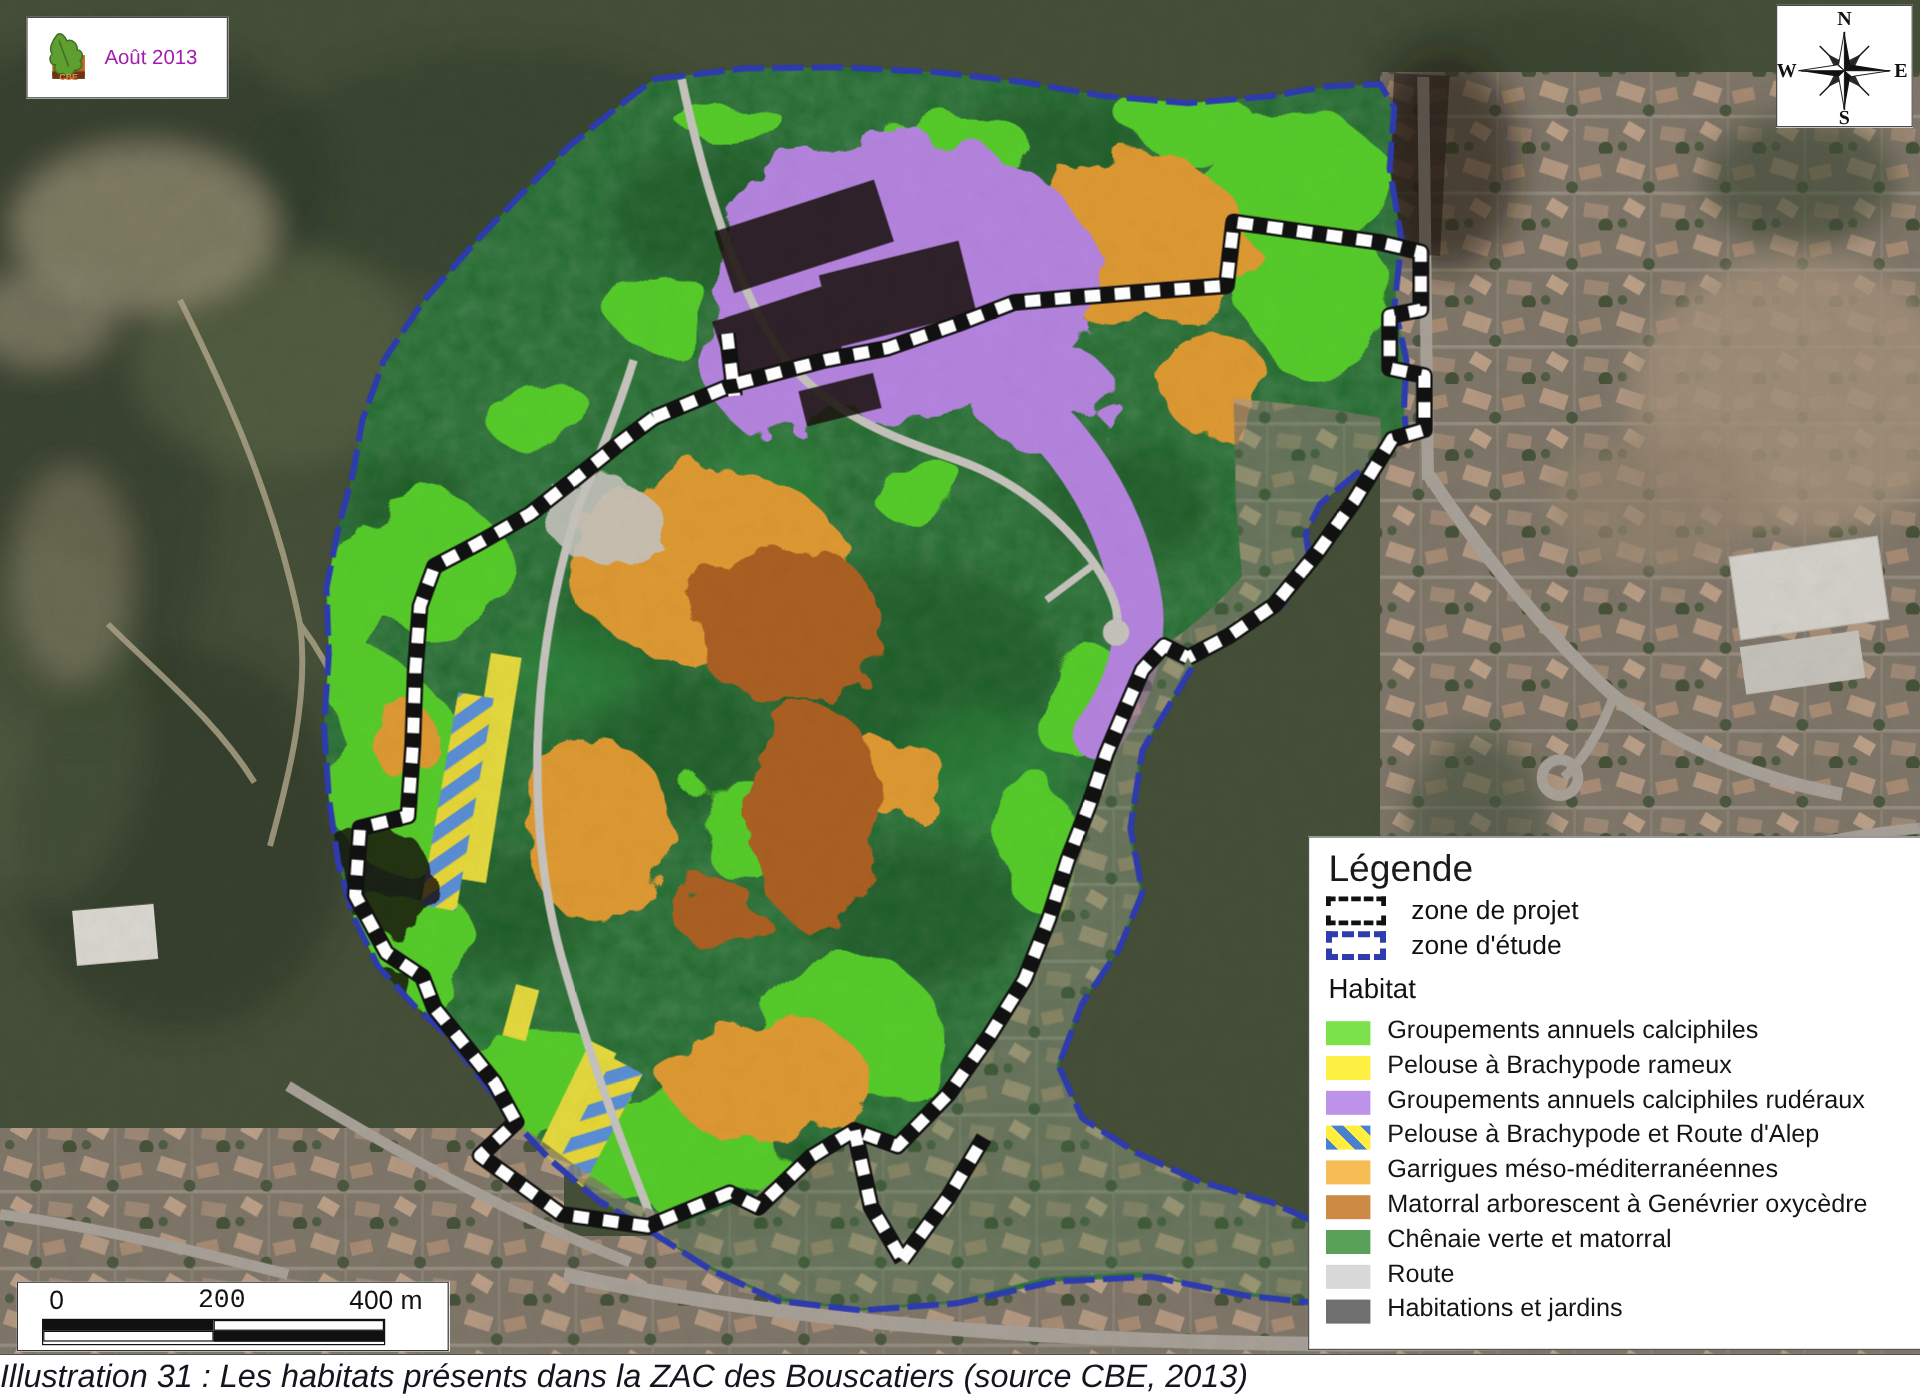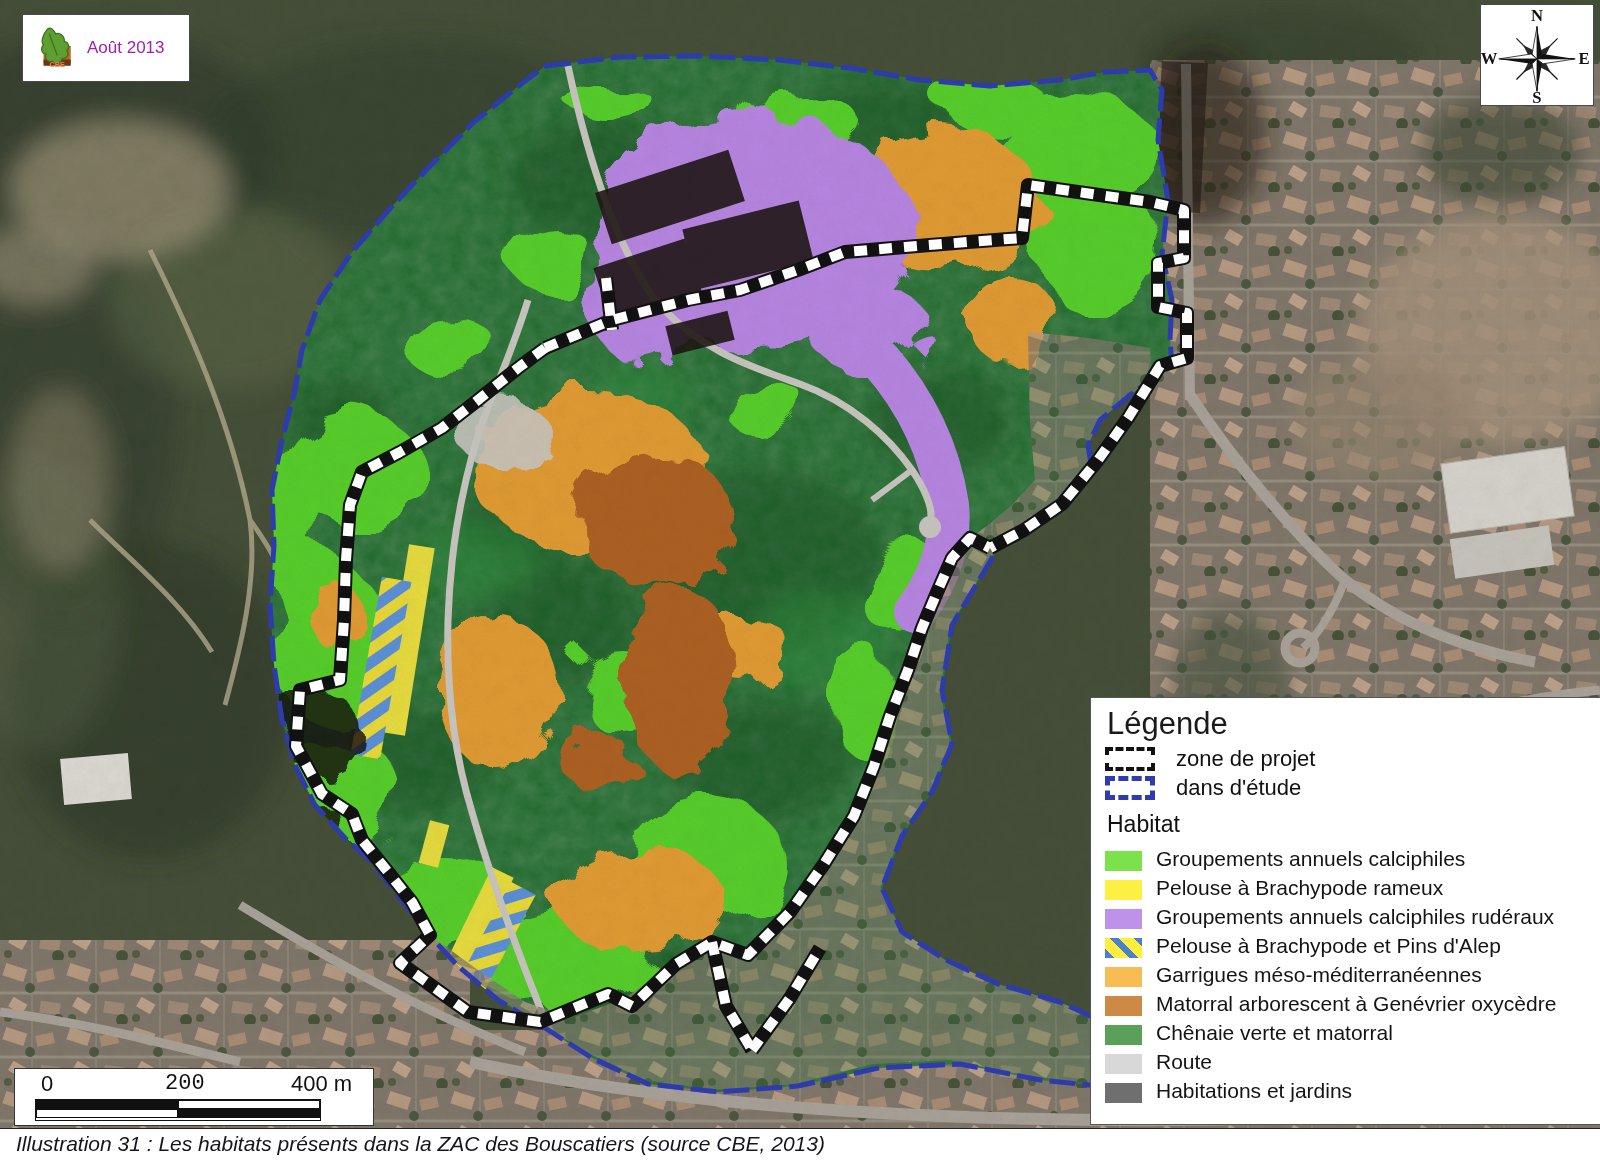--- a/index.html
+++ b/index.html
@@ -32,21 +32,21 @@
   .lg-zone-label{font-size:22px;color:#111;}
   #habitat-title{font-size:23px;color:#111;margin:10px 0 4px 2px;}
   .lg-row{display:flex;align-items:flex-end;gap:14px;height:29px;}
   .sw{width:37px;height:20px;flex:none;}
   .sw0{background:#7be24c;} .sw1{background:#bd92e8;} .sw2{background:#fdf043;}
   .sw3{background:repeating-linear-gradient(45deg,#4a80d0 0 7px,#ffee3d 7px 17px);}
   .sw4{background:#f8bc55;} .sw5{background:#cd8a45;} .sw6{background:#59a159;}
   .sw7{background:#d8d8d8;} .sw8{background:#6f6f6f;}
   .lg-label{font-size:21px;color:#141414;white-space:nowrap;}
 
-  #caption{position:absolute;left:16px;top:1132px;font-size:21px;font-style:italic;color:#15151f;}
+  #caption{position:absolute;left:0;top:1132px;font-size:27px;font-style:italic;color:#15151f;}
   .cletter{font-family:"Liberation Serif",serif;font-weight:bold;font-size:17px;fill:#111;}
 </style>
 </head>
 <body>
 
 <div id="page">
   <div id="map-region">
 
     <svg id="map-svg" width="1600" height="1128" viewBox="0 0 1600 1128">
       <defs>
@@ -331,40 +331,40 @@
 
     <div class="panel" id="legend-box">
       <div id="legend-title">Légende</div>
 
       <div class="lg-zone-row">
         <div class="zone-sym projet"></div>
         <span class="lg-zone-label">zone de projet</span>
       </div>
       <div class="lg-zone-row">
         <div class="zone-sym etude"></div>
-        <span class="lg-zone-label">dans d'étude</span>
+        <span class="lg-zone-label">zone d'étude</span>
       </div>
 
       <div id="habitat-title">Habitat</div>
 
       <div class="lg-row">
         <div class="sw sw0"></div>
         <span class="lg-label">Groupements annuels calciphiles</span>
       </div>
       <div class="lg-row">
         <div class="sw sw2"></div>
         <span class="lg-label">Pelouse à Brachypode rameux</span>
       </div>
       <div class="lg-row">
         <div class="sw sw1"></div>
         <span class="lg-label">Groupements annuels calciphiles rudéraux</span>
       </div>
       <div class="lg-row">
         <div class="sw sw3"></div>
-        <span class="lg-label">Pelouse à Brachypode et Pins d'Alep</span>
+        <span class="lg-label">Pelouse à Brachypode et Route d'Alep</span>
       </div>
       <div class="lg-row">
         <div class="sw sw4"></div>
         <span class="lg-label">Garrigues méso-méditerranéennes</span>
       </div>
       <div class="lg-row">
         <div class="sw sw5"></div>
         <span class="lg-label">Matorral arborescent à Genévrier oxycèdre</span>
       </div>
       <div class="lg-row">

